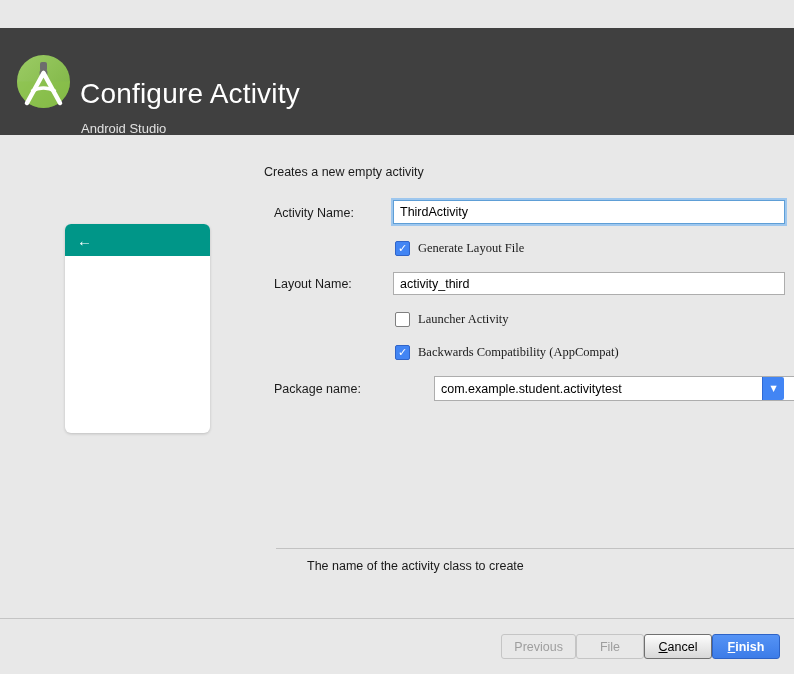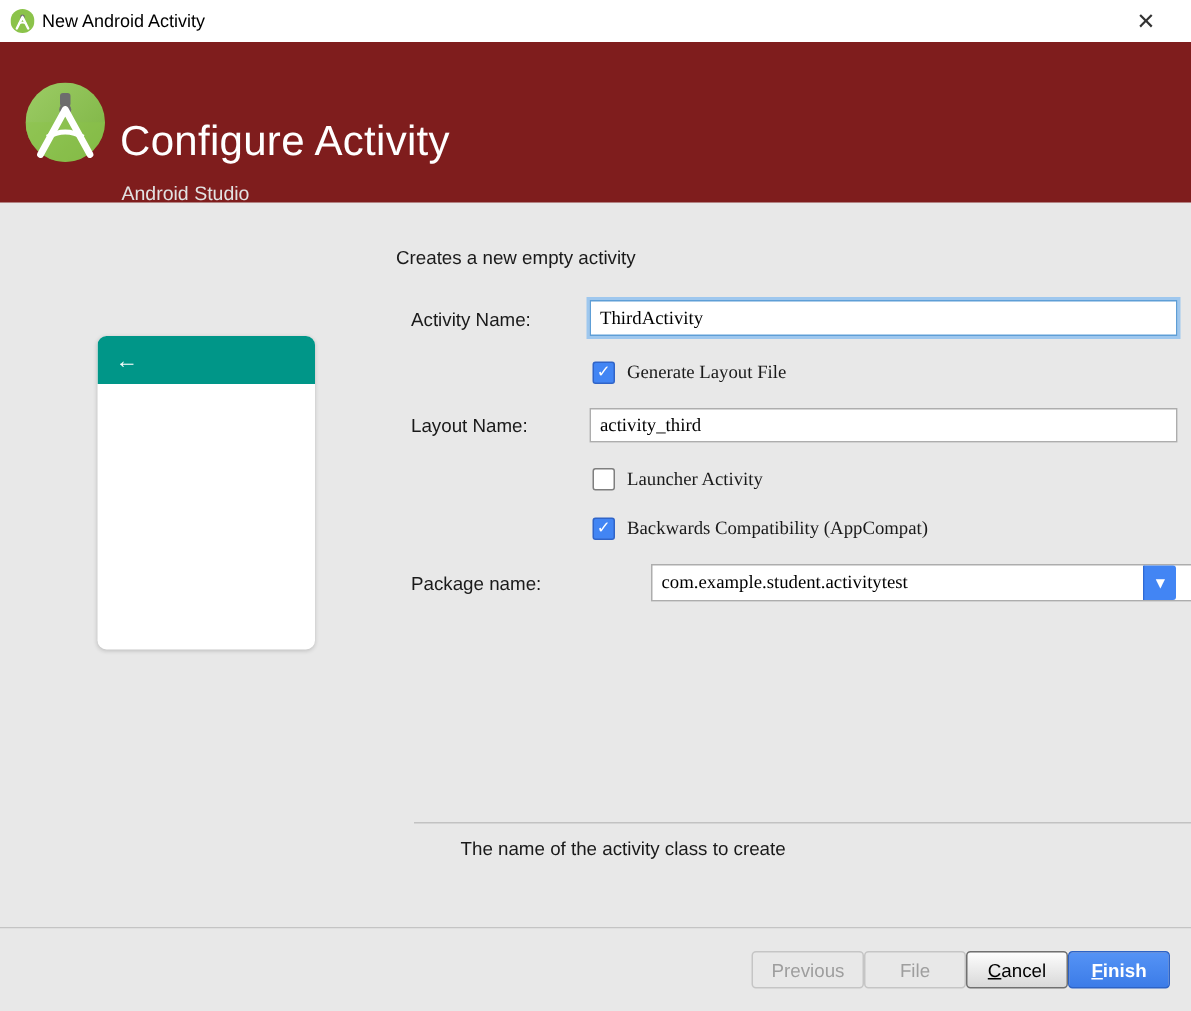--- a/index.html
+++ b/index.html
@@ -22,21 +22,21 @@
   .close-btn {
     position: absolute; right: 18px; top: 3px; width: 24px; height: 22px;
     display: flex; align-items: center; justify-content: center;
     font-size: 15px; color: #333; cursor: pointer; background: transparent; border: 0;
     font-family: "DejaVu Sans", sans-serif;
   }
 
   
   .banner {
     position: absolute; left: 0; top: 28px; width: 794px; height: 131px;
-    background: #7f1d1d; color: #fff;
+    background: #404040; color: #fff;
   }
   .banner .logo { position: absolute; left: 17px; top: 27px; width: 53px; height: 53px; }
   .banner .banner-title {
     position: absolute; left: 80px; top: 50px; font-size: 28px; font-weight: 300;
     letter-spacing: 0.2px; color: #ffffff;
   }
   .banner .banner-subtitle {
     position: absolute; left: 81px; top: 93px; font-size: 13px; color: #e2e2e2;
   }
 
@@ -55,21 +55,21 @@
     display: flex; align-items: center; padding-left: 12px;
     font-size: 15px;
   }
 
   
   .intro { position: absolute; left: 264px; top: 30px; font-size: 12.5px; color: #1a1a1a; }
   .field-label { position: absolute; left: 274px; font-size: 12.5px; color: #1a1a1a; }
   .text-input {
     position: absolute; left: 393px; width: 392px; height: 24px;
     border: 1px solid #adadad; background: #fff; font-size: 12.5px; color: #000;
-    padding: 4px 6px; font-family: Liberation Serif, serif; border-radius: 0;
+    padding: 4px 6px; font-family: Liberation Sans, sans-serif; border-radius: 0;
     outline: none;
   }
   .text-input.focused {
     border: 1px solid #5e9ed6;
     box-shadow: 0 0 0 2px #9ec7ee;
   }
   .combo-wrap { position: absolute; left: 393px; width: 392px; height: 25px; }
   .combo-wrap .text-input { left: 0; top: 0; width: 392px; height: 25px; padding-right: 28px; margin-left: 41px; }
   .combo-btn {
     position: absolute; right: 1px; top: 1px; width: 22px; height: 23px;
@@ -113,31 +113,20 @@
     background: linear-gradient(#5593f5, #3c7ce8); border: 1px solid #2d63c6; color: #fff;
     font-weight: bold;
   }
   .btn .u { text-decoration: underline; }
 </style>
 </head>
 <body>
 
 <div class="window">
 
-  <div class="titlebar">
-    <svg class="app-icon" viewBox="0 0 16 16">
-      <circle cx="8" cy="8" r="8" fill="#8bc34a"></circle>
-      <circle cx="8" cy="8" r="8" fill="none"></circle>
-      <path d="M8 3.6 a1.5 1.5 0 0 1 1.5 1.5 a1.5 1.5 0 0 1 -3 0 A1.5 1.5 0 0 1 8 3.6" fill="#6f6f6f"></path>
-      <path d="M8 5.4 L4.2 13 M8 5.4 L11.8 13" stroke="#ffffff" stroke-width="1.6" fill="none" stroke-linecap="round"></path>
-      <path d="M5.2 10 Q8 8.2 10.8 10" stroke="#ffffff" stroke-width="1.1" fill="none"></path>
-    </svg>
-    <span class="title">New Android Activity</span>
-    <button class="close-btn">✕</button>
-  </div>
 
   <div class="banner">
     <svg class="logo" viewBox="0 0 53 53">
       <defs>
         <linearGradient id="lg" x1="0" y1="0" x2="1" y2="1">
           <stop offset="0" stop-color="#9ccc65"></stop>
           <stop offset="1" stop-color="#7cb342"></stop>
         </linearGradient>
       </defs>
       <circle cx="26.5" cy="26.5" r="26.5" fill="url(#lg)"></circle>

